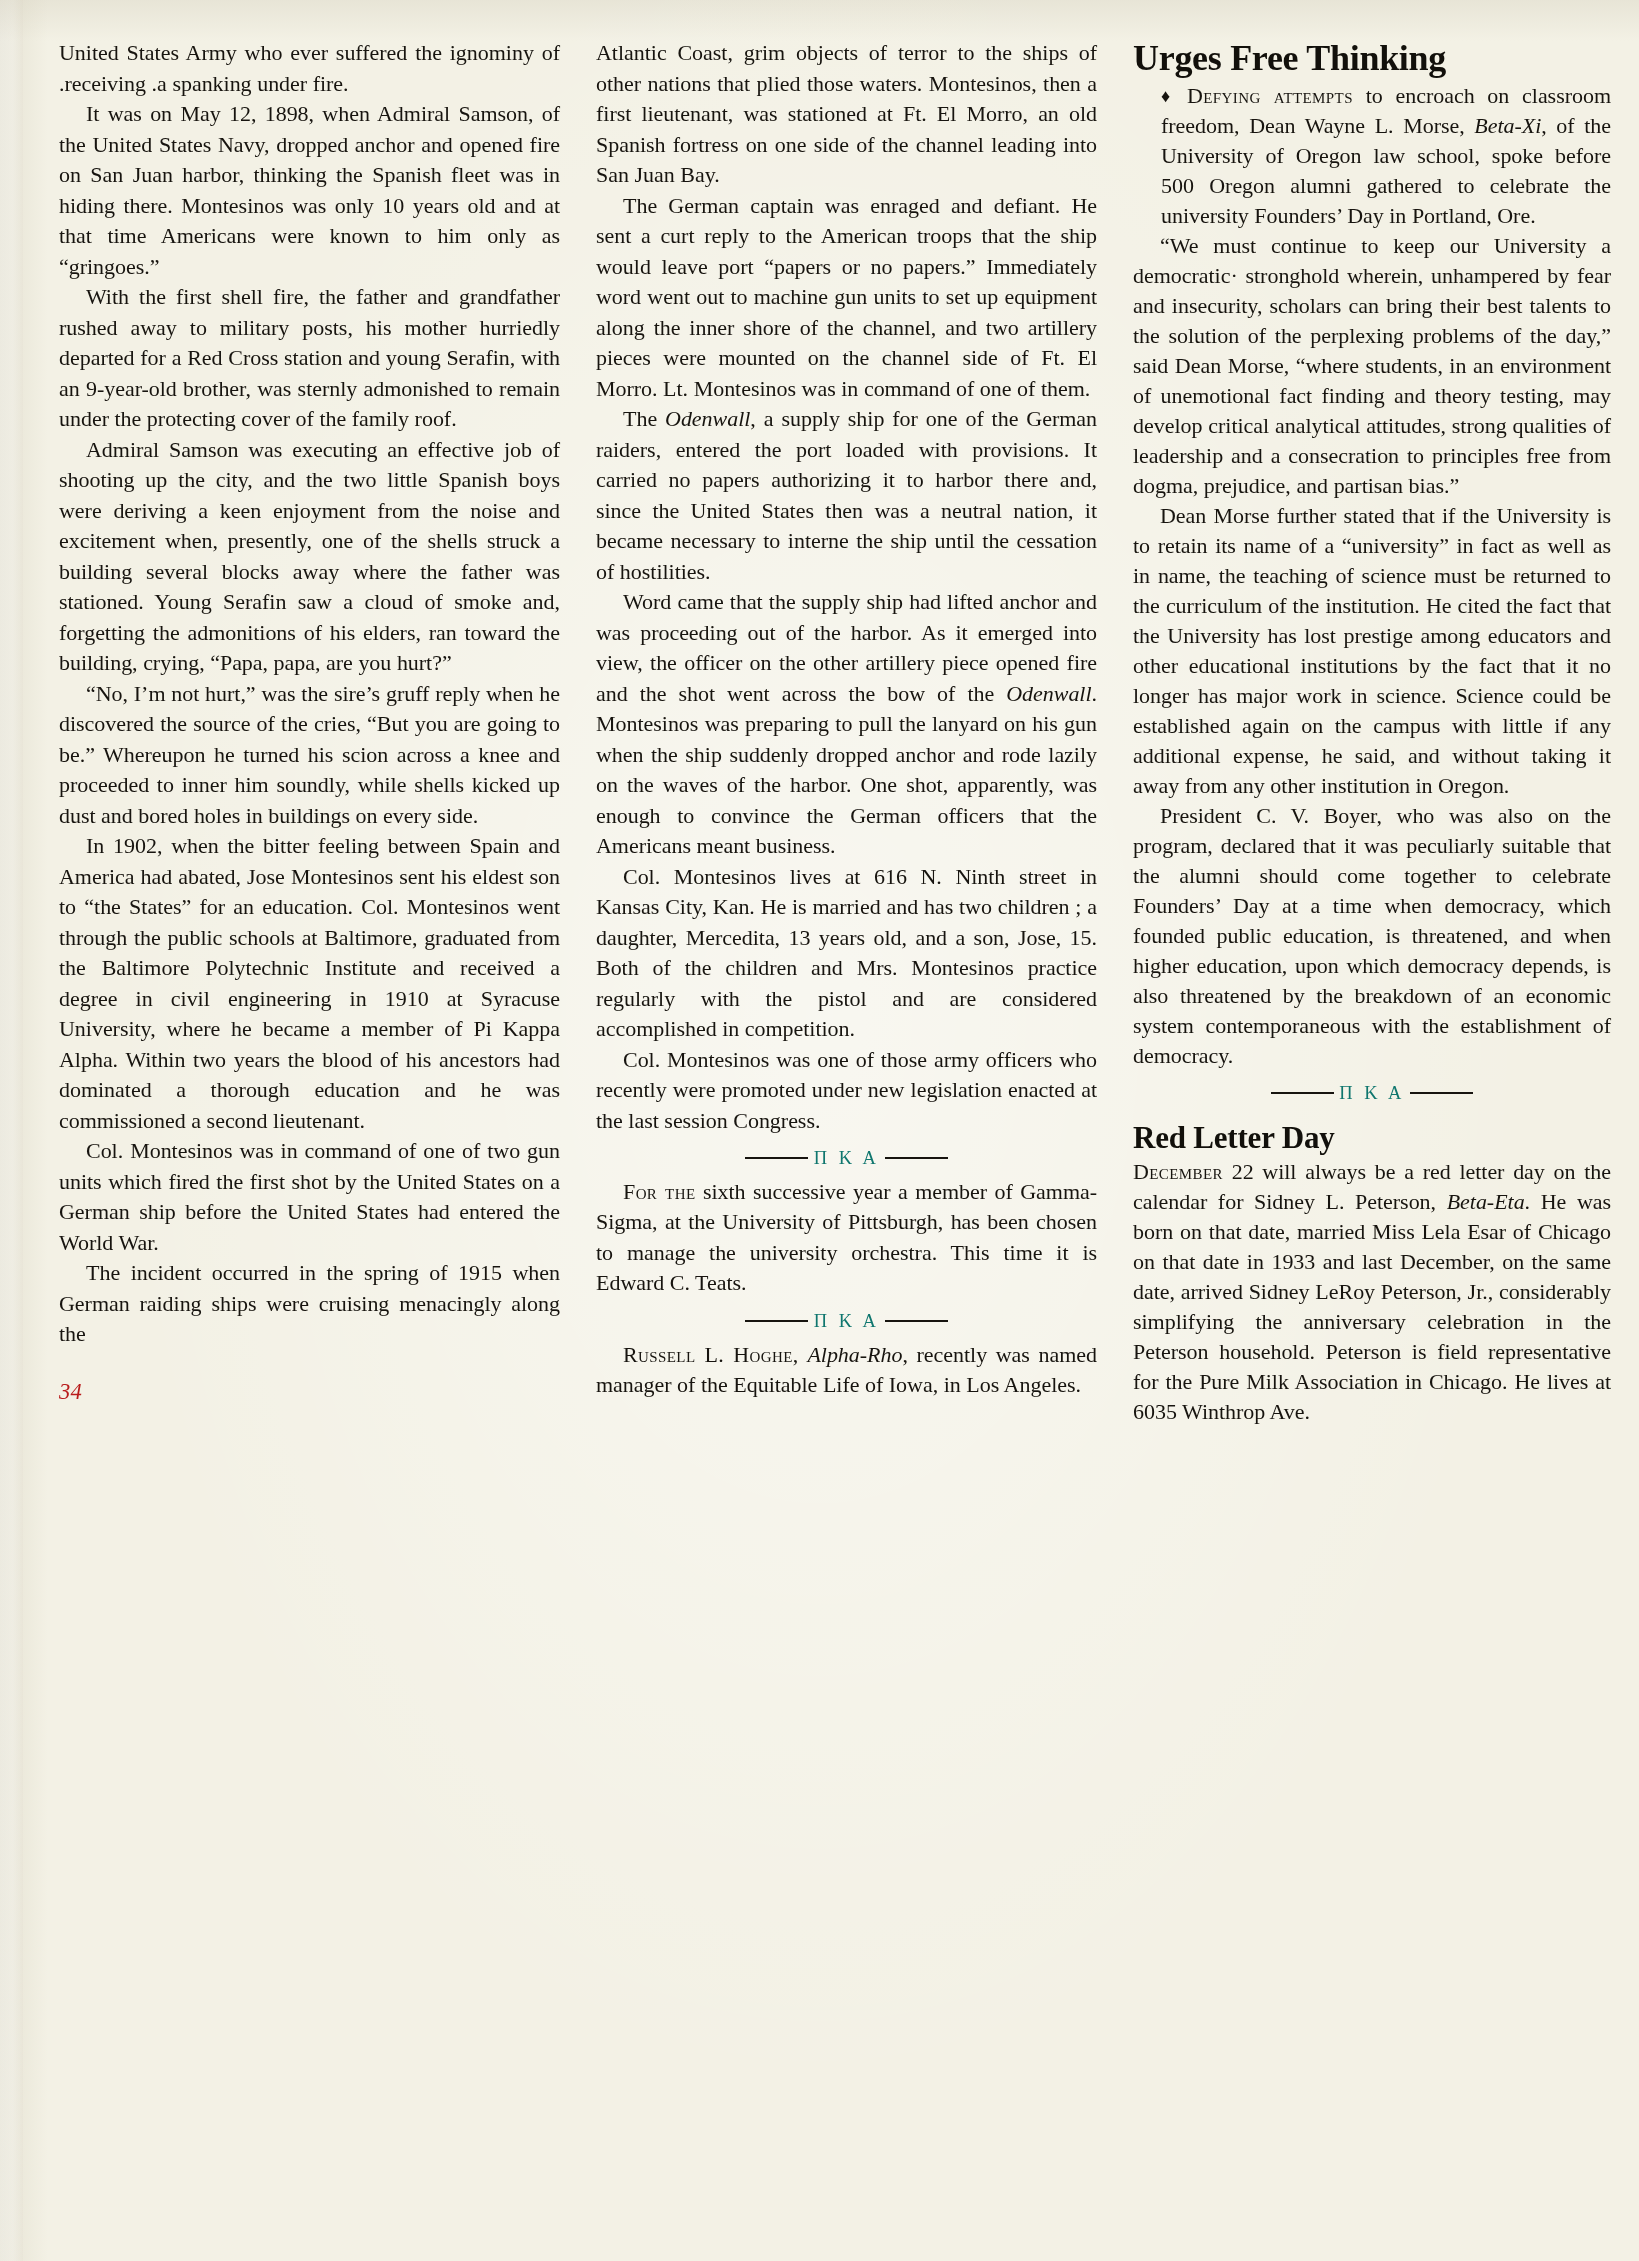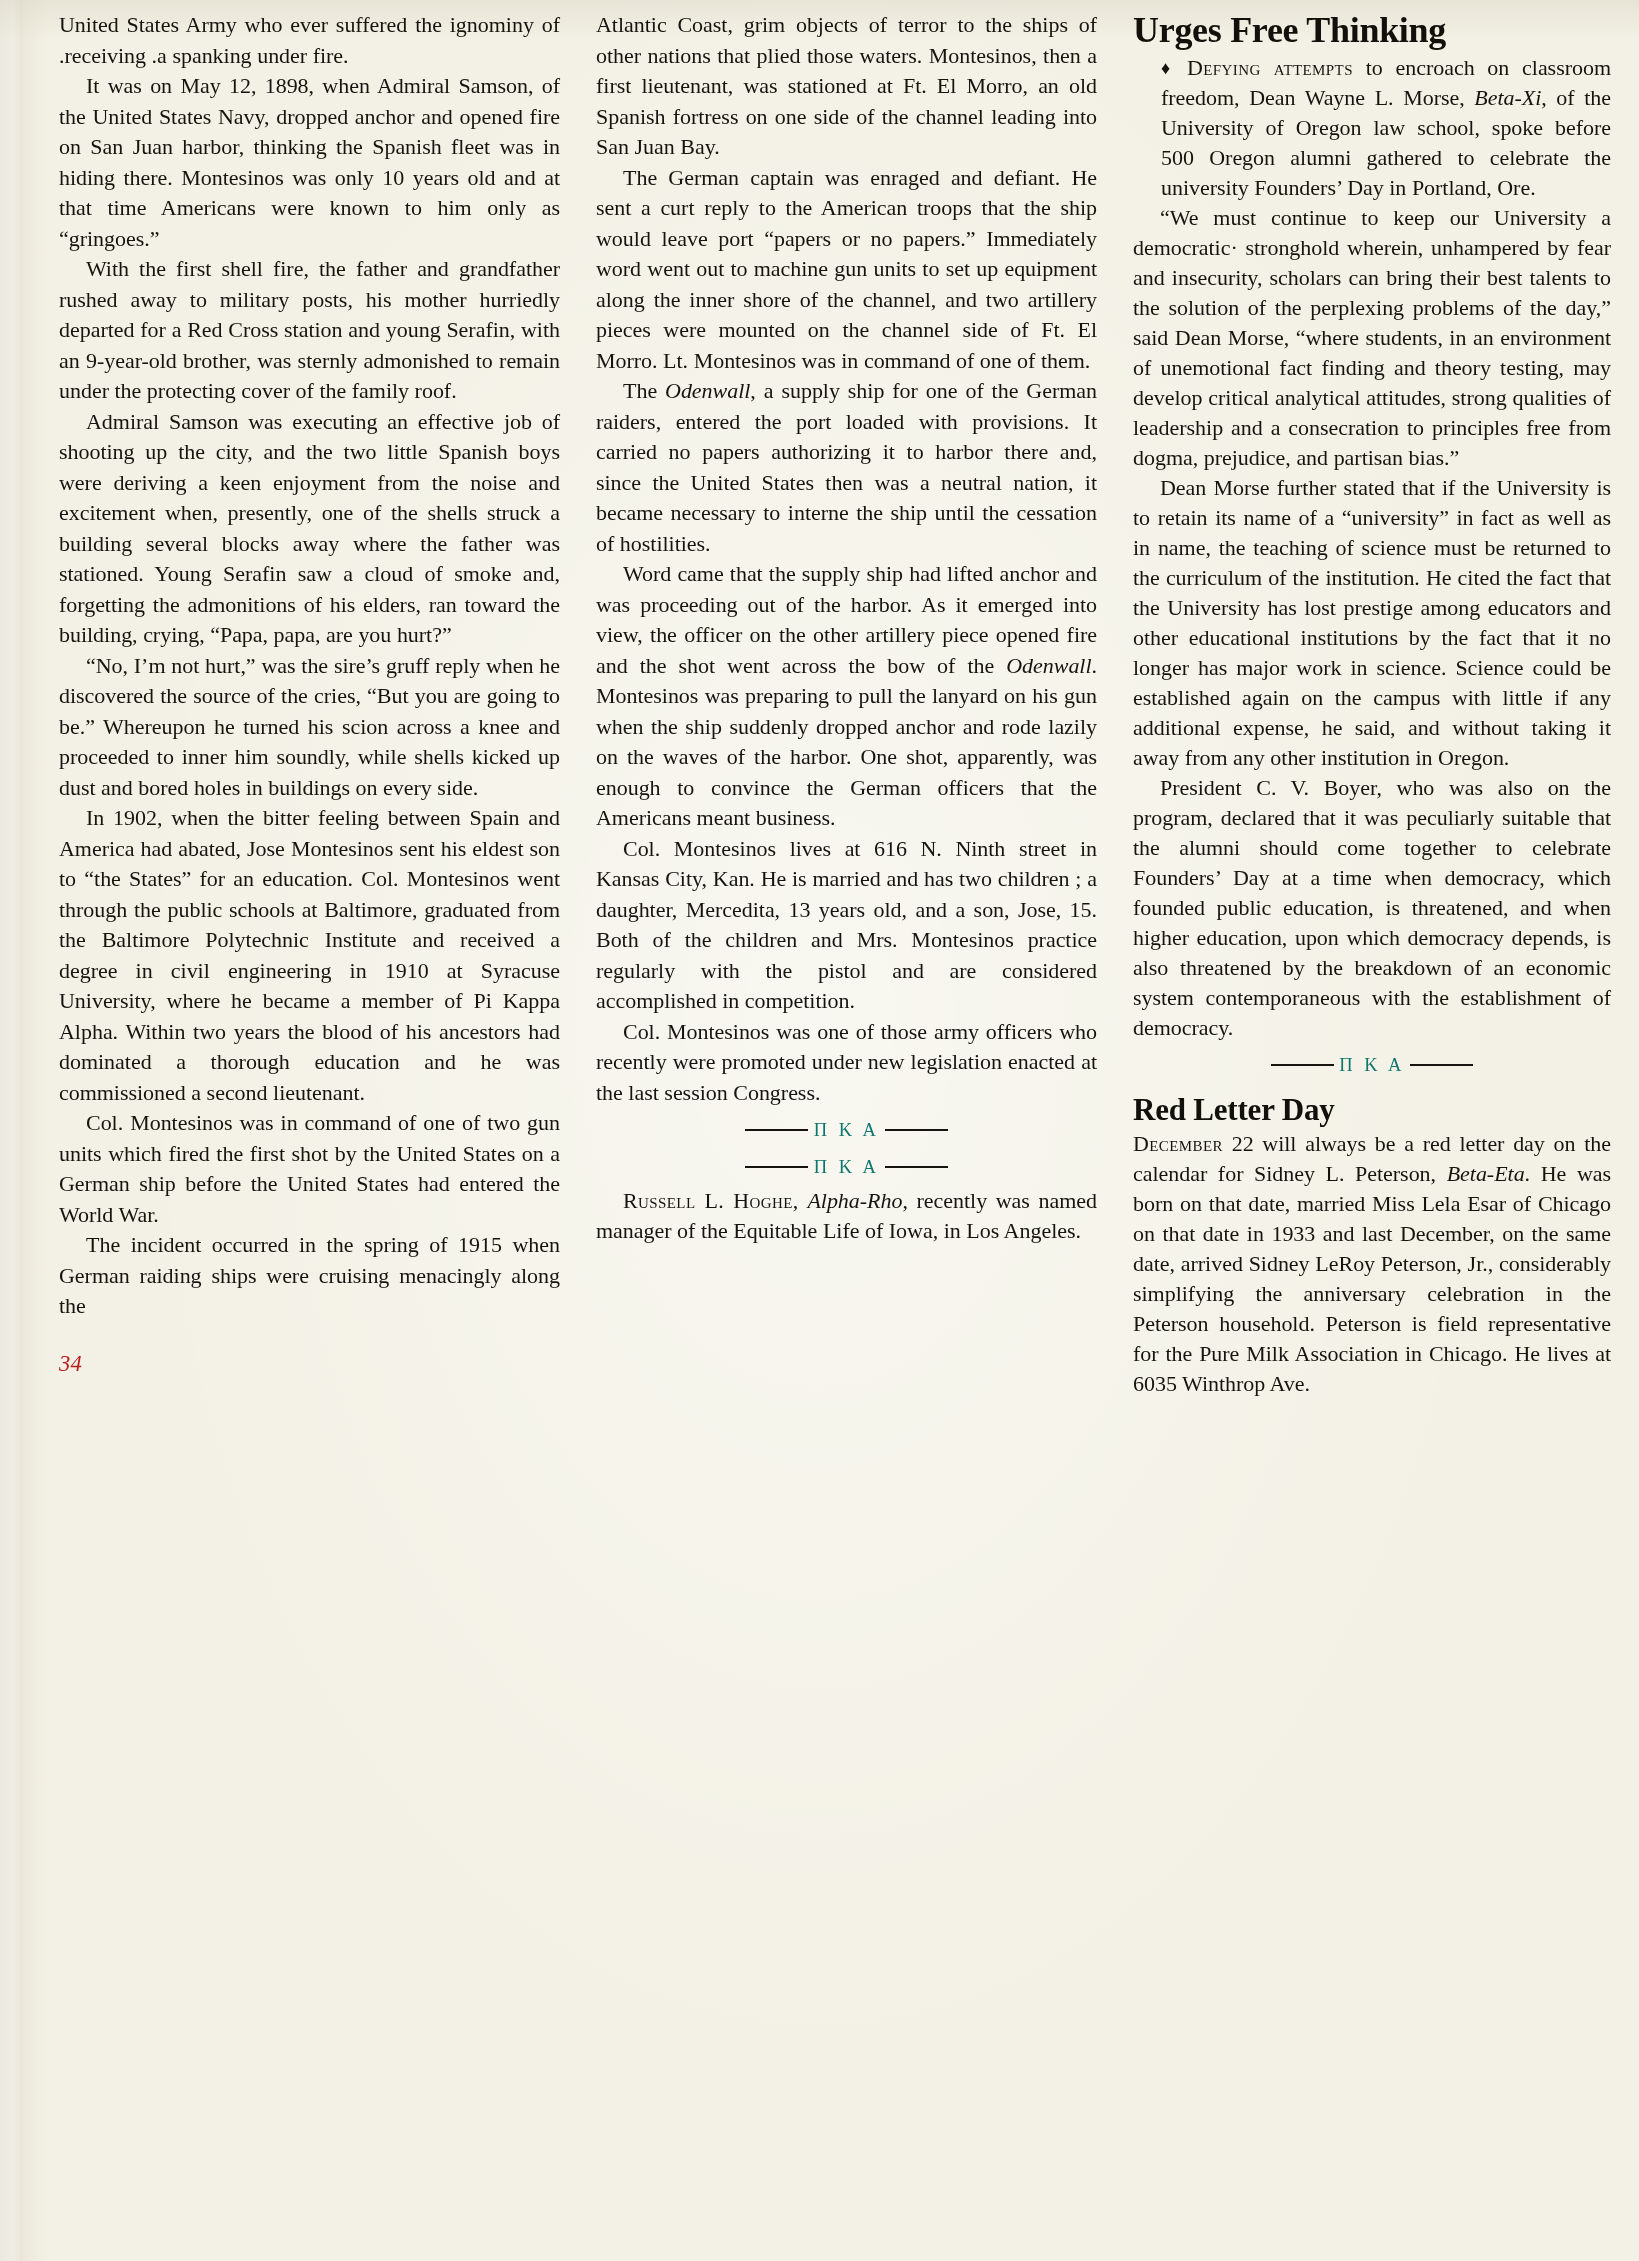--- a/index.html
+++ b/index.html
@@ -25,21 +25,21 @@
     pointer-events:none;z-index:3;
   }
   
   .edge-strip{
     position:absolute;left:0;top:0;width:23px;height:2261px;
     background:linear-gradient(90deg,#fdfdfa 0%, #fbfaf4 55%, #efece0 100%);
     z-index:2;
   }
   .content{
     position:absolute;inset:0;z-index:4;
-    padding:10px 38px 27px 59px;
+    padding:38px 38px 27px 59px;
     box-sizing:border-box;
   }
   .cols{
     display:flex;
     gap:36px;
     align-items:flex-start;
   }
   .col{
     width:501px;
     flex:0 0 501px;
@@ -161,20 +161,21 @@
 
         <p><span>Word came that the supply ship had lifted anchor and was proceeding out of the harbor. As it emerged into view, the officer on the other artillery piece opened fire and the shot went across the bow of the </span><i>Odenwall</i><span>. Montesinos was preparing to pull the lanyard on his gun when the ship suddenly dropped anchor and rode lazily on the waves of the harbor. One shot, apparently, was enough to convince the German officers that the Americans meant business.</span></p>
 
         <p>Col. Montesinos lives at 616 N. Ninth street in Kansas City, Kan. He is married and has two children ; a daughter, Mercedita, 13 years old, and a son, Jose, 15. Both of the children and Mrs. Montesinos practice regularly with the pistol and are considered accomplished in competition.</p>
         <p>Col. Montesinos was one of those army officers who recently were promoted under new legislation enacted at the last session Congress.</p>
 
         <div class="divider">
           <span class="rule"></span><span class="greek">Π K A</span><span class="rule"></span>
         </div>
 
+        <p><span class="sc">For the</span><span> sixth successive year a member of Gamma-Sigma, at the University of Pittsburgh, has been chosen to manage the university orchestra. This time it is Edward C. Teats.</span></p>
 
         <div class="divider">
           <span class="rule"></span><span class="greek">Π K A</span><span class="rule"></span>
         </div>
 
         <p><span class="sc">Russell L. Hoghe,</span> <i>Alpha-Rho</i><span>, recently was named manager of the Equitable Life of Iowa, in Los Angeles.</span></p>
       </div>
 
       <div class="col col-3">
         <h2 class="headline">Urges Free Thinking</h2>

